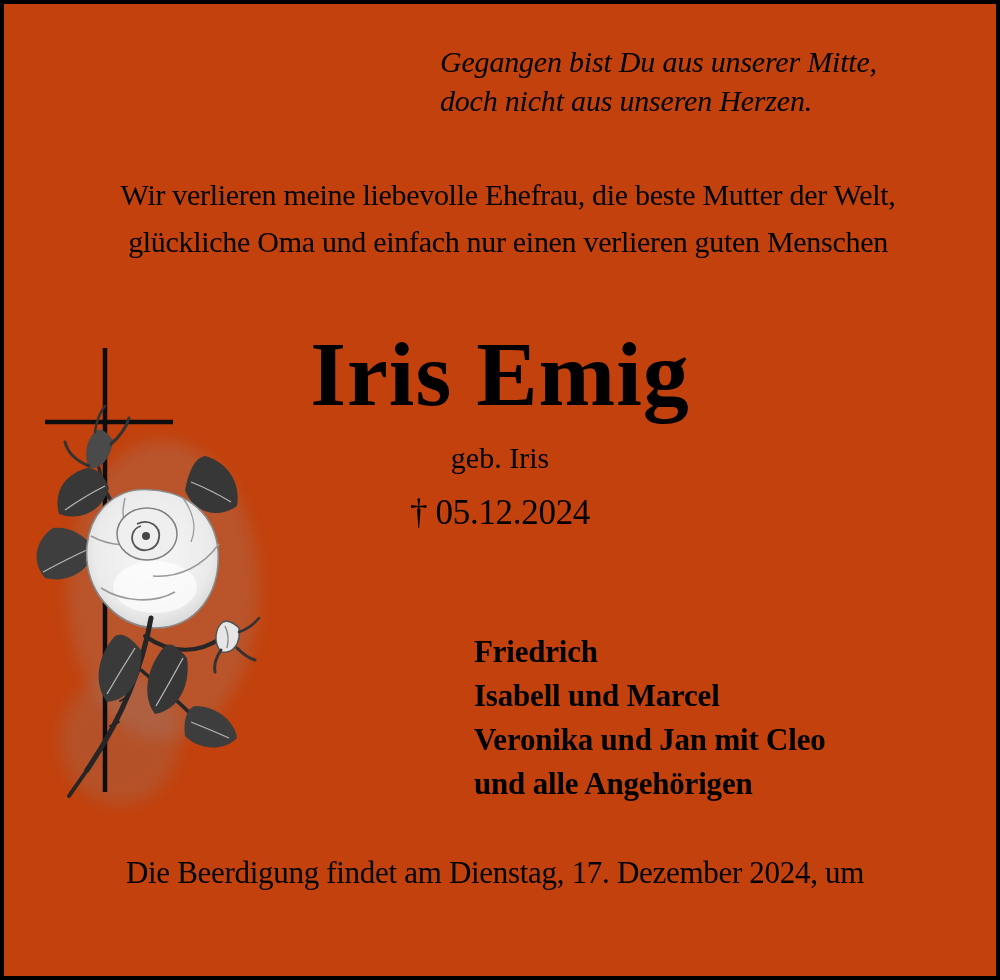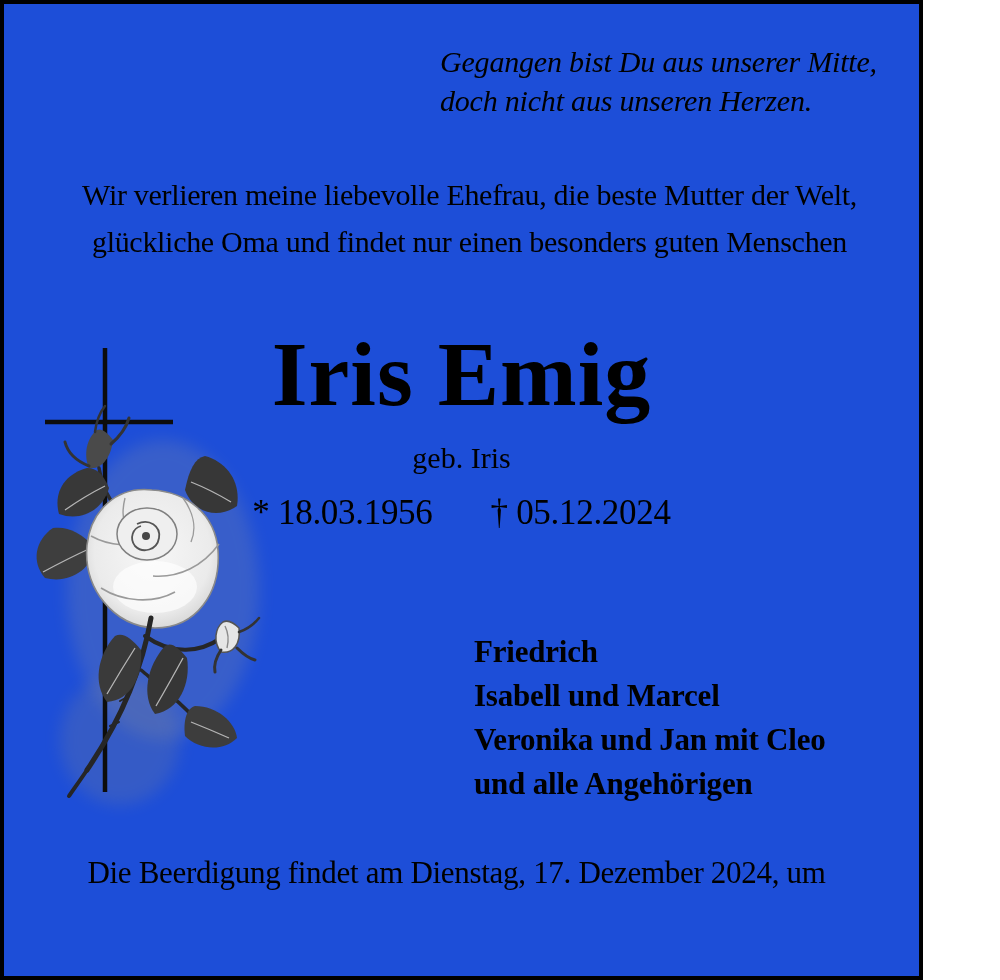--- a/index.html
+++ b/index.html
@@ -5,22 +5,22 @@
   * { margin: 0; padding: 0; box-sizing: border-box; }
   html, body { background: #ffffff; }
   body {
     width: 1000px; height: 980px;
     font-family: "Liberation Serif", serif;
     color: #000000;
     overflow: hidden;
   }
   .page {
     position: relative;
-    width: 923px; height: 980px;
-    background: #1d4ed8;
+    width: 1000px; height: 980px;
+    background: #c2410c;
   }
   .frame {
     position: absolute; inset: 0;
     border: 4px solid #000000;
     pointer-events: none;
   }
   .abs { position: absolute; }
 
   .quote {
     left: 440px; top: 42px;
@@ -79,21 +79,21 @@
 <div class="page">
   <div class="frame"></div>
 
   <div class="abs quote">
     <div>Gegangen bist Du aus unserer Mitte,</div>
     <div>doch nicht aus unseren Herzen.</div>
   </div>
 
   <div class="abs intro">
     <div>Wir verlieren meine liebevolle Ehefrau, die beste Mutter der Welt,</div>
-    <div>glückliche Oma und findet nur einen besonders guten Menschen</div>
+    <div>glückliche Oma und einfach nur einen verlieren guten Menschen</div>
   </div>
 
   <svg class="abs illustration" viewBox="0 0 250 500" xmlns="http://www.w3.org/2000/svg" aria-hidden="true">
     <defs>
       <filter id="soft" x="-60%" y="-60%" width="220%" height="220%">
         <feGaussianBlur stdDeviation="8"></feGaussianBlur>
       </filter>
       <radialGradient id="petal" cx="50%" cy="45%" r="68%">
         <stop offset="0%" stop-color="#f7f7f7"></stop>
         <stop offset="65%" stop-color="#ebebeb"></stop>
@@ -167,21 +167,20 @@
       <path d="M212 308 Q 222 318 230 320" fill="none" stroke="#333" stroke-width="3" stroke-linecap="round"></path>
       <path d="M214 292 Q 226 288 234 278" fill="none" stroke="#333" stroke-width="2.5" stroke-linecap="round"></path>
     </g>
   </svg>
 
   <div class="abs name">Iris Emig</div>
 
   <div class="abs maiden">geb. Iris</div>
 
   <div class="abs dates">
-    <span>* 18.03.1956</span>
     <span>† 05.12.2024</span>
   </div>
 
   <div class="abs mourners">
     <div>Friedrich</div>
     <div>Isabell und Marcel</div>
     <div>Veronika und Jan mit Cleo</div>
     <div>und alle Angehörigen</div>
   </div>
 

